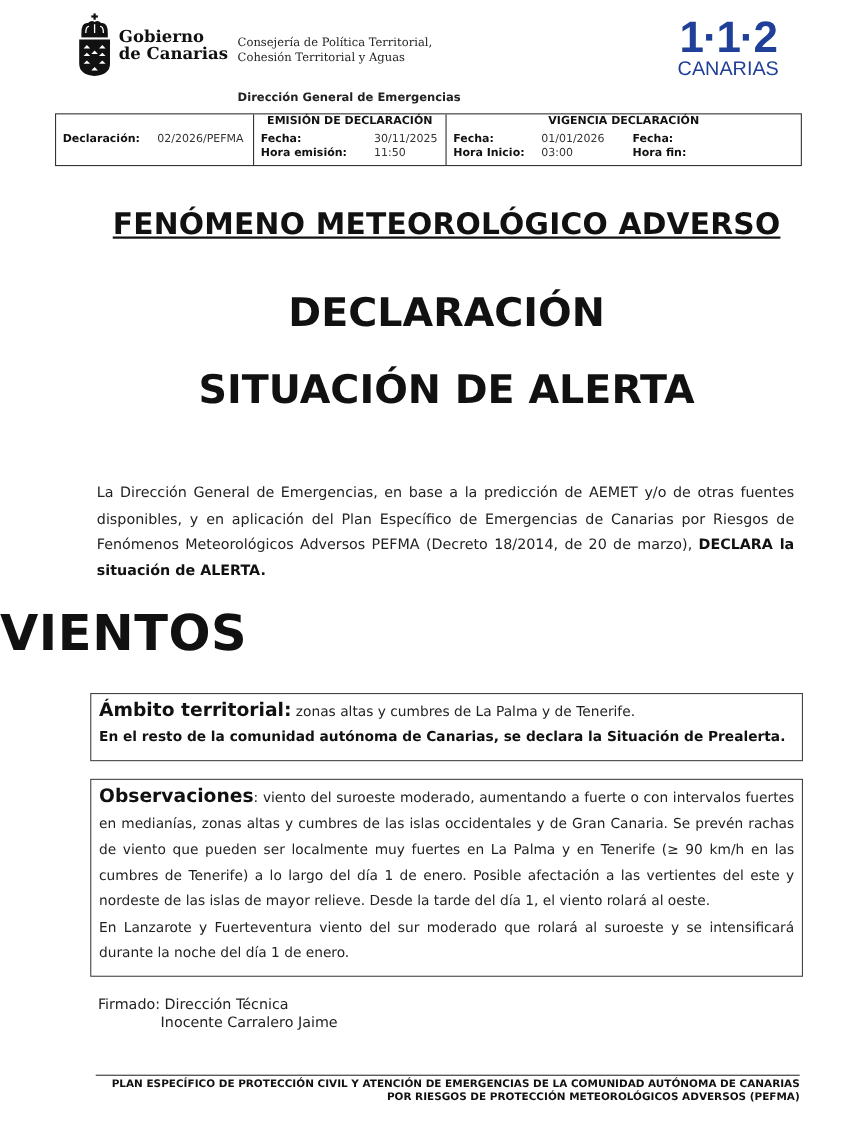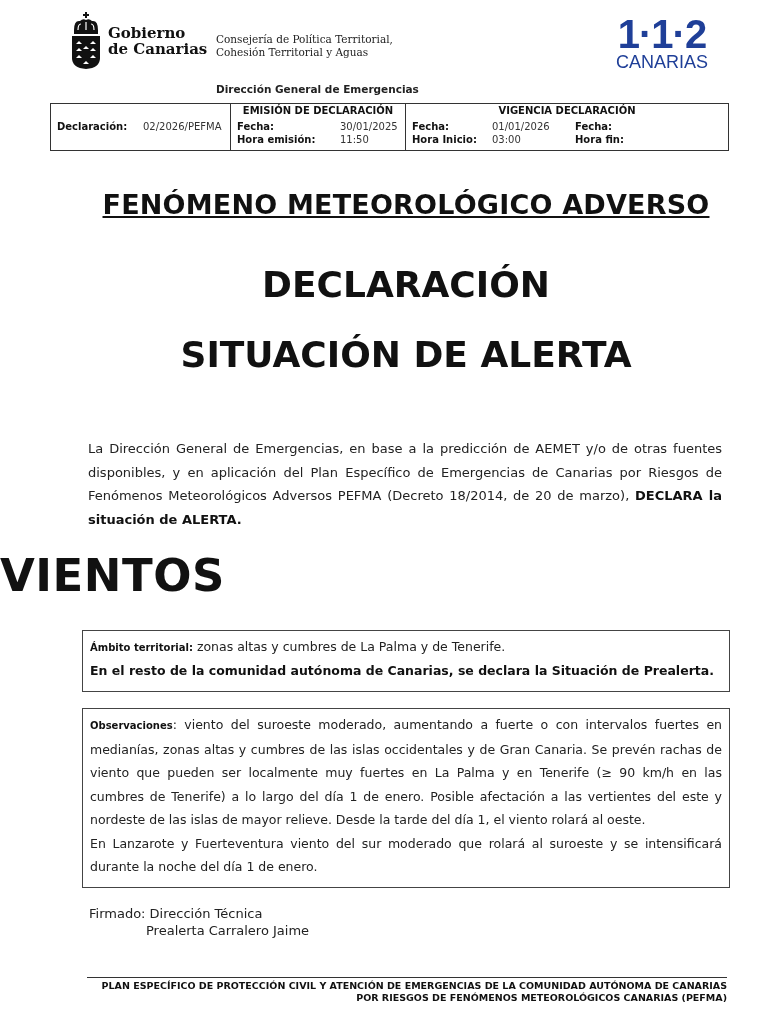--- a/index.html
+++ b/index.html
@@ -37,21 +37,21 @@
     .intro { position: absolute; left: 88px; top: 437px; width: 634px; font-size: 13px; line-height: 23.5px; text-align: justify; color: #222; }
     .intro b { color: #111; }
 
     .vientos { position: absolute; left: 0; width: 784px; top: 549px; text-align: left; font-weight: bold; font-size: 45px; letter-spacing: 0.5px; }
 
     
     .box { position: absolute; left: 82px; width: 648px; border: 1.5px solid #444; padding: 4px 7px; font-size: 12.5px; color: #222; }
     .box1 { top: 630px; height: 62px; line-height: 23px; }
     .box2 { top: 708px; height: 180px; line-height: 23.5px; text-align: justify; }
     .box b { font-weight: bold; color: #111; }
-    .box .big { font-size: 10px; }
+    .box .big { font-size: 17px; }
 
     .signed { position: absolute; left: 89px; top: 905px; font-size: 13px; line-height: 17px; color: #222; }
     .signed .name { padding-left: 57px; }
 
     .footer-line { position: absolute; left: 87px; top: 977px; width: 640px; border-top: 1.5px solid #333; }
     .footer { position: absolute; left: 87px; top: 980px; width: 640px; text-align: right; font-weight: bold; font-size: 9.5px; line-height: 12px; color: #111; }
   </style>
 </head>
 <body>
 
@@ -95,21 +95,21 @@
   <div class="cell c1">
     <div class="row" style="top:17px;">
       <b class="lbl" style="width:86px;">Declaración:</b>
       <span class="val">02/2026/PEFMA</span>
     </div>
   </div>
   <div class="cell c2">
     <div class="hdr">EMISIÓN DE DECLARACIÓN</div>
     <div class="row" style="top:17px;">
       <b class="lbl" style="width:103px;">Fecha:</b>
-      <span class="val">30/01/2025</span>
+      <span class="val">30/11/2025</span>
     </div>
     <div class="row" style="top:30px;">
       <b class="lbl" style="width:103px;">Hora emisión:</b>
       <span class="val">11:50</span>
     </div>
   </div>
   <div class="cell c3">
     <div class="hdr">VIGENCIA DECLARACIÓN</div>
     <div class="row" style="top:17px;">
       <b class="lbl" style="width:80px;">Fecha:</b>
@@ -139,20 +139,20 @@
   <div><b>En el resto de la comunidad autónoma de Canarias, se declara la Situación de Prealerta.</b></div>
 </div>
 
 <div class="box box2">
   <div><b class="big">Observaciones</b><span>: viento del suroeste moderado, aumentando a fuerte o con intervalos fuertes en medianías, zonas altas y cumbres de las islas occidentales y de Gran Canaria. Se prevén rachas de viento que pueden ser localmente muy fuertes en La Palma y en Tenerife (≥ 90 km/h en las cumbres de Tenerife) a lo largo del día 1 de enero. Posible afectación a las vertientes del este y nordeste de las islas de mayor relieve. Desde la tarde del día 1, el viento rolará al oeste.</span></div>
   <div>En Lanzarote y Fuerteventura viento del sur moderado que rolará al suroeste y se intensificará durante la noche del día 1 de enero.</div>
 </div>
 
 <div class="signed">
   <div>Firmado: Dirección Técnica</div>
-  <div class="name">Prealerta Carralero Jaime</div>
+  <div class="name">Inocente Carralero Jaime</div>
 </div>
 
 <div class="footer-line"></div>
 <div class="footer">
   <div>PLAN ESPECÍFICO DE PROTECCIÓN CIVIL Y ATENCIÓN DE EMERGENCIAS DE LA COMUNIDAD AUTÓNOMA DE CANARIAS</div>
-  <div>POR RIESGOS DE FENÓMENOS METEOROLÓGICOS CANARIAS (PEFMA)</div>
+  <div>POR RIESGOS DE PROTECCIÓN METEOROLÓGICOS ADVERSOS (PEFMA)</div>
 </div>
 
 </body></html>

